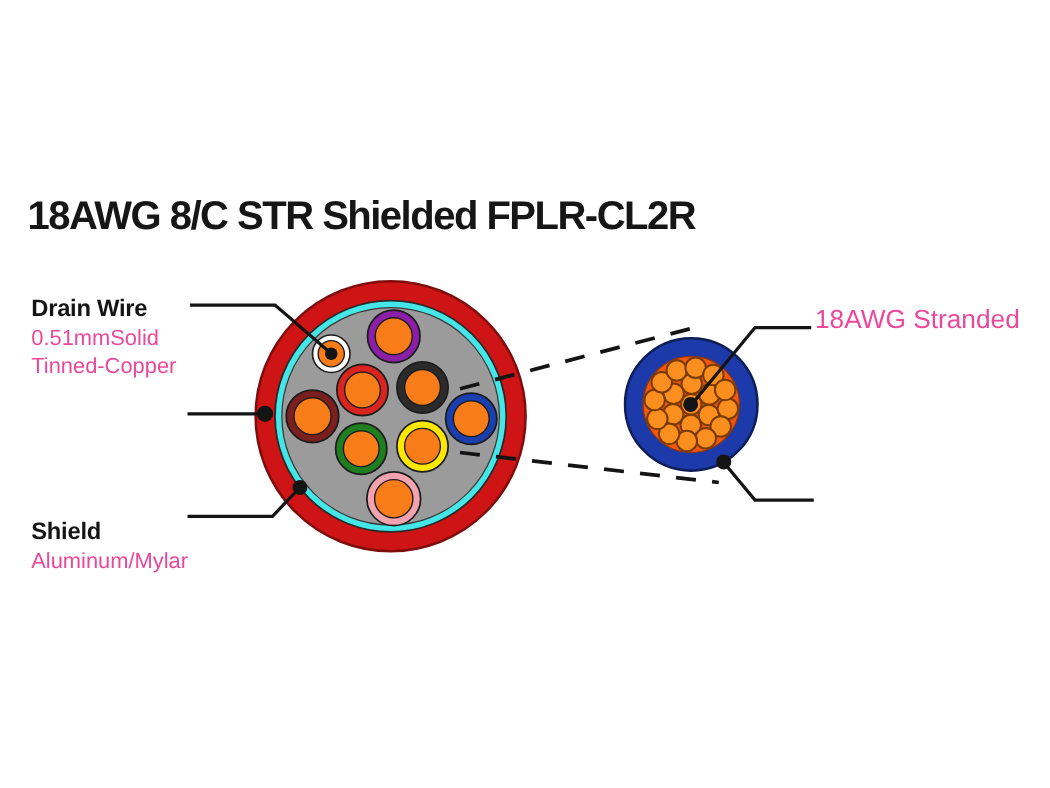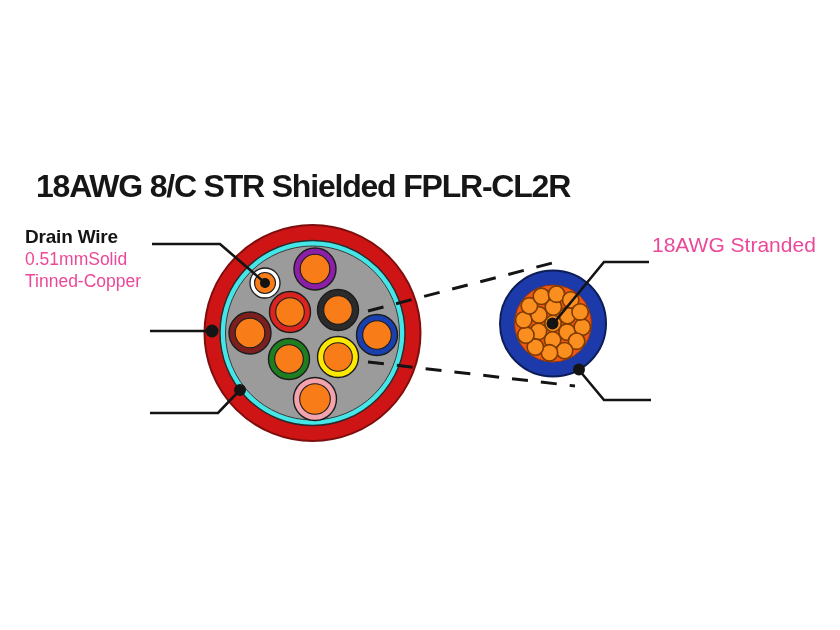--- a/index.html
+++ b/index.html
@@ -6,29 +6,29 @@
   .canvas{
     position:relative;
     width:840px;height:630px;
     background:#ffffff;
     overflow:hidden;
     font-family:"Liberation Sans", sans-serif;
   }
   .title{
     position:absolute;
     left:20px;top:152px;
-    margin:16px;
+    margin:2px;
     font-size:32px;
     font-weight:bold;
     letter-spacing:-1.2px;
     color:#161616;
     white-space:nowrap;
   }
   .diagram-svg{position:absolute;left:0;top:0;}
-  .callout{position:absolute;white-space:nowrap;}
+  .callout{position:absolute;white-space:nowrap;margin-top:11px;}
   .callout .h{
     font-size:19px;line-height:22px;font-weight:bold;
     letter-spacing:-0.2px;color:#151515;
   }
   .callout .l{
     font-size:17.5px;line-height:22px;color:#ec4899;
   }
   .callout.tight .h{line-height:20px;}
   .callout.tight .l{font-size:21px;line-height:18.5px;}
   #co-drain{left:25px;top:226px;}
@@ -120,19 +120,23 @@
     </g>
   </svg>
 
   <div class="callout" id="co-drain">
     <div class="h">Drain Wire</div>
     <div class="l">0.51mmSolid</div>
     <div class="l">Tinned-Copper</div>
   </div>
 
 
+  <div class="callout" id="co-shield">
+    <div class="h">Shield</div>
+    <div class="l">Aluminum/Mylar</div>
+  </div>
 
   <div class="callout tight" id="co-conductor">
     <div class="l">18AWG Stranded</div>
   </div>
 
 
 </div>
 
 </body></html>

